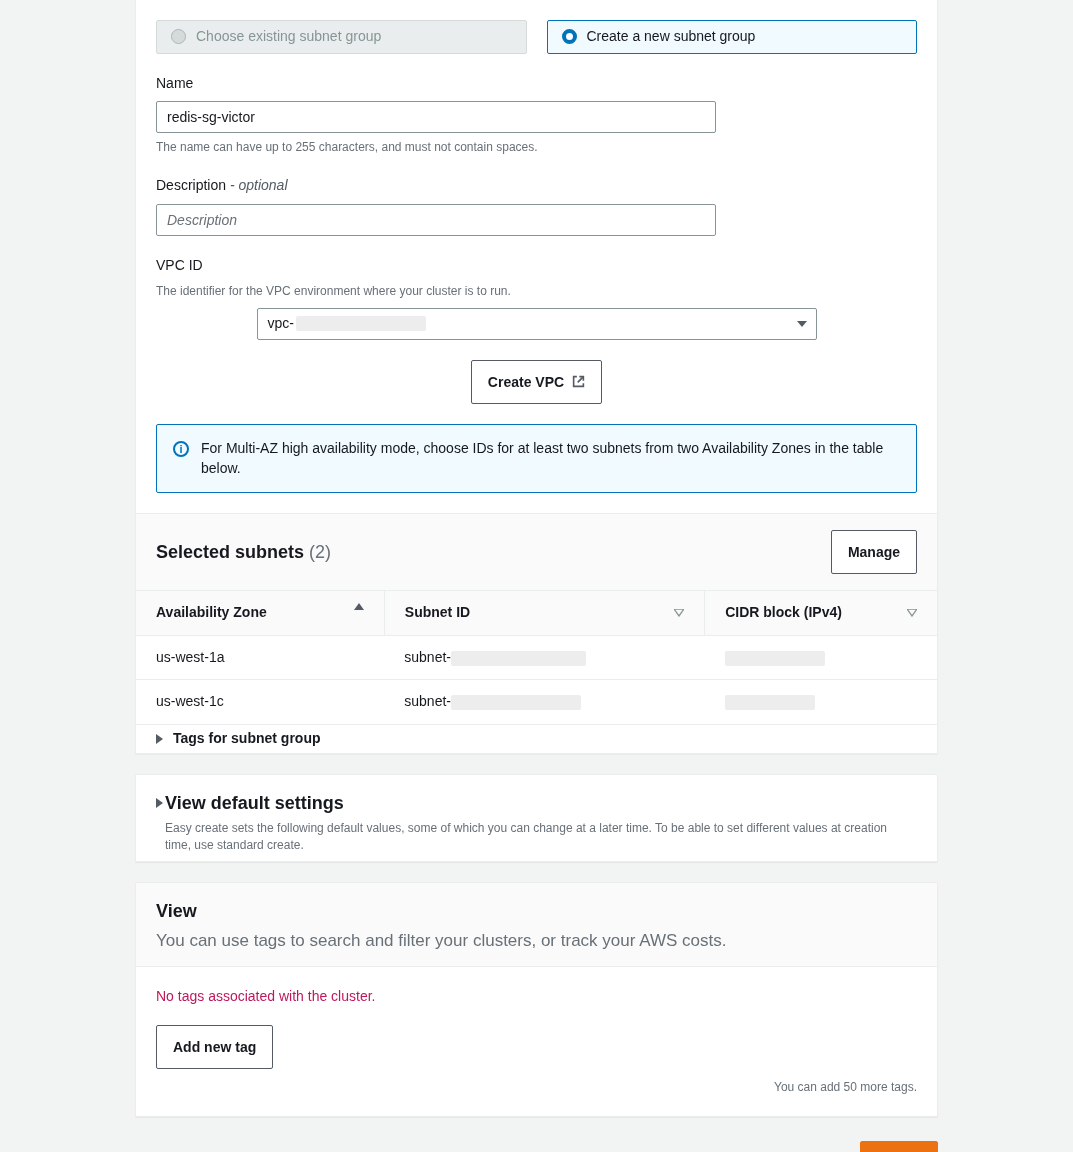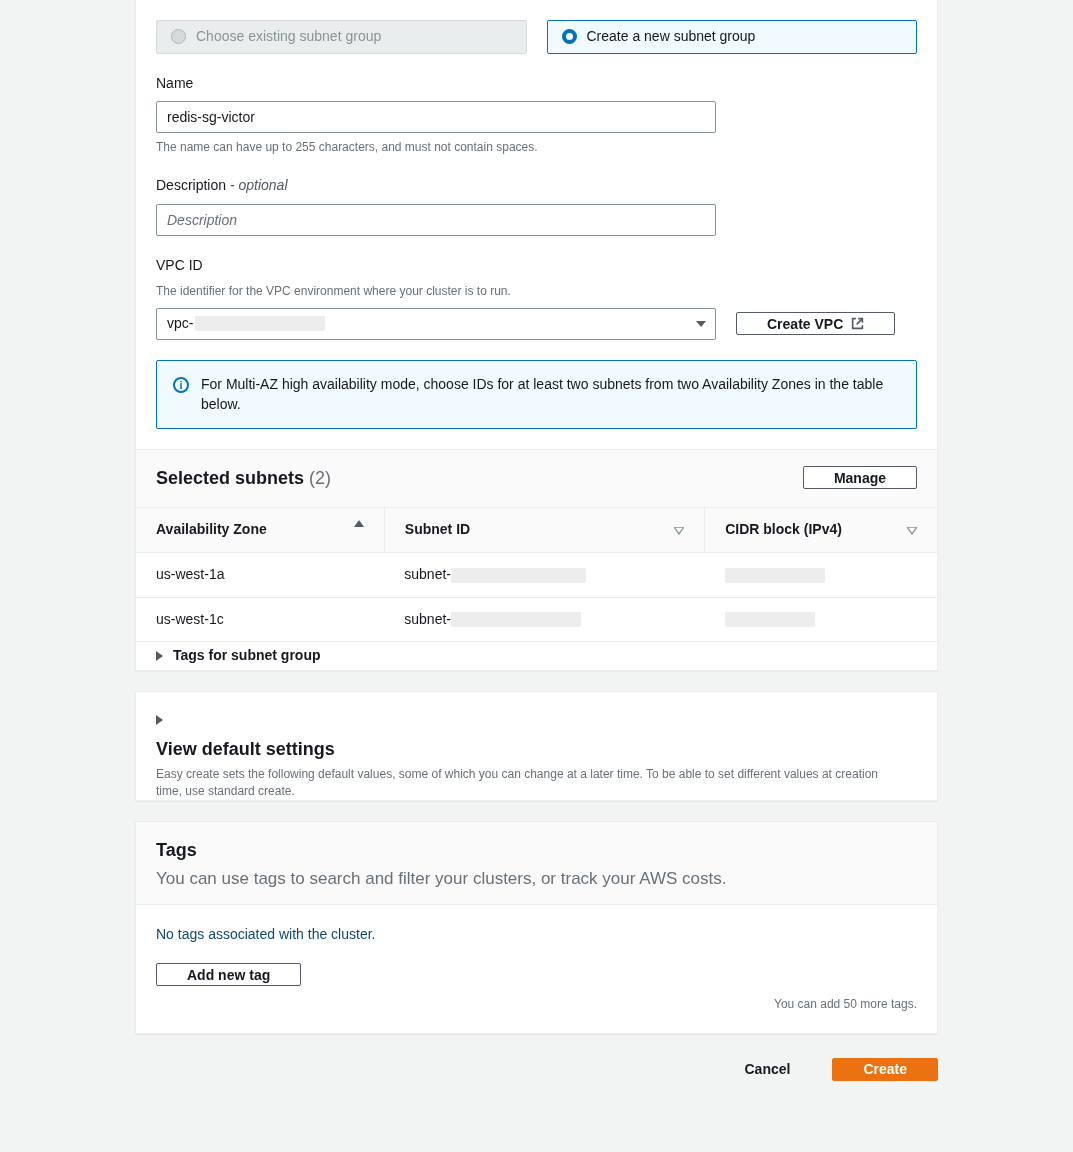--- a/index.html
+++ b/index.html
@@ -64,34 +64,34 @@
     padding: 4px 10px;
     font-size: 14px;
     color: #16191f;
     background: #fff;
   }
   .text-input::placeholder { color: #687078; font-style: italic; }
 
   .field-block { margin-bottom: 20px; }
 
   
-  .vpc-row { display: flex; gap: 20px; align-items: center; }
+  .vpc-row { display: flex; gap: 20px; align-items: center; flex-direction: column; }
   .select-wrap { position: relative; width: 560px; }
   .select-input { display: flex; align-items: center; padding-right: 28px; color: #16191f; }
   .select-caret {
     position: absolute; right: 10px; top: 50%; transform: translateY(-50%);
     width: 0; height: 0; border-left: 5px solid transparent; border-right: 5px solid transparent; border-top: 6px solid #545b64;
   }
   .redact {
     display: inline-block; background: #ededed; height: 15px; border-radius: 2px; vertical-align: middle;
   }
 
   .btn {
     display: inline-flex; align-items: center; gap: 8px;
-    height: 23px; padding: 0 30px;
+    height: 44px; padding: 0 16px;
     border: 1px solid #545b64; border-radius: 2px;
     background: #fff; color: #16191f; font-weight: 700; font-size: 14px;
     cursor: pointer;
   }
   .btn.link { border: none; background: none; }
   .btn.primary { background: #ec7211; border-color: #ec7211; color: #fff; }
 
   
   .alert {
     border: 1px solid #0073bb;
@@ -106,21 +106,21 @@
     color: #0073bb; font-weight: 700; font-size: 11px; line-height: 12px; text-align: center;
     flex: 0 0 auto; margin-top: 2px;
   }
 
   
   .subnets-header {
     background: #fafafa;
     border-top: 1px solid #eaeded;
     border-bottom: 1px solid #eaeded;
     padding: 16px 20px;
-    display: flex; justify-content: space-between;
+    display: flex; align-items: center; justify-content: space-between;
   }
   .subnets-title { font-size: 18px; font-weight: 700; color: #16191f; }
   .subnets-title .count { color: #687078; font-weight: 400; }
 
   
   table.subnets { width: 100%; border-collapse: collapse; }
   table.subnets th {
     text-align: left; font-weight: 700; font-size: 14px; color: #16191f;
     padding: 12px 20px;
     background: #fafafa;
@@ -148,34 +148,34 @@
   .collapse-title { font-weight: 700; font-size: 14px; }
 
   
   .panel2 {
     background: #fff;
     border: 1px solid #eaeded;
     margin: 0 135px 20px 135px;
     box-shadow: 0 1px 1px rgba(0,0,0,0.05);
     border-radius: 1px;
   }
-  .panel2 .vds-row { padding: 16px 20px 0 20px; display: flex; gap: 12px; align-items: flex-start; flex-direction: column; }
+  .panel2 .vds-row { padding: 16px 20px 8px 20px; display: flex; gap: 2px; align-items: flex-start; }
   .vds-title { font-weight: 700; font-size: 18px; }
   .vds-desc { font-size: 12px; color: #687078; margin-top: 4px; max-width: 740px; }
 
   
   .tags-header {
     background: #fafafa;
     padding: 16px 20px 14px 20px;
     border-bottom: 1px solid #eaeded;
   }
   .tags-title { font-weight: 700; font-size: 18px; }
   .tags-desc { font-size: 17px; color: #687078; margin-top: 4px; }
   .tags-body { padding: 20px; }
-  .tags-none { color: #0c4a6e; margin-bottom: 18px; }
+  .tags-none { color: #be185d; margin-bottom: 18px; }
 
   
   .footer {
     margin: 0 135px;
     display: flex; justify-content: flex-end; gap: 12px;
     padding-top: 4px;
   }
   .external-icon { width: 13px; height: 13px; }
 </style>
 </head>
@@ -307,21 +307,21 @@
       <span class="caret-right" style="margin-top:7px;"></span>
       <div>
         <div class="vds-title">View default settings</div>
         <div class="vds-desc">Easy create sets the following default values, some of which you can change at a later time. To be able to set different values at creation time, use standard create.</div>
       </div>
     </div>
   </div>
 
   <div class="panel2">
     <div class="tags-header">
-      <div class="tags-title">Tags</div>
+      <div class="tags-title">View</div>
       <div class="tags-desc">You can use tags to search and filter your clusters, or track your AWS costs.</div>
     </div>
     <div class="tags-body">
       <div class="tags-none">No tags associated with the cluster.</div>
       <button class="btn">Add new tag</button>
       <div class="hint" style="margin-top:10px;text-align:right;">You can add 50 more tags.</div>
     </div>
   </div>
 
   <div class="footer">

